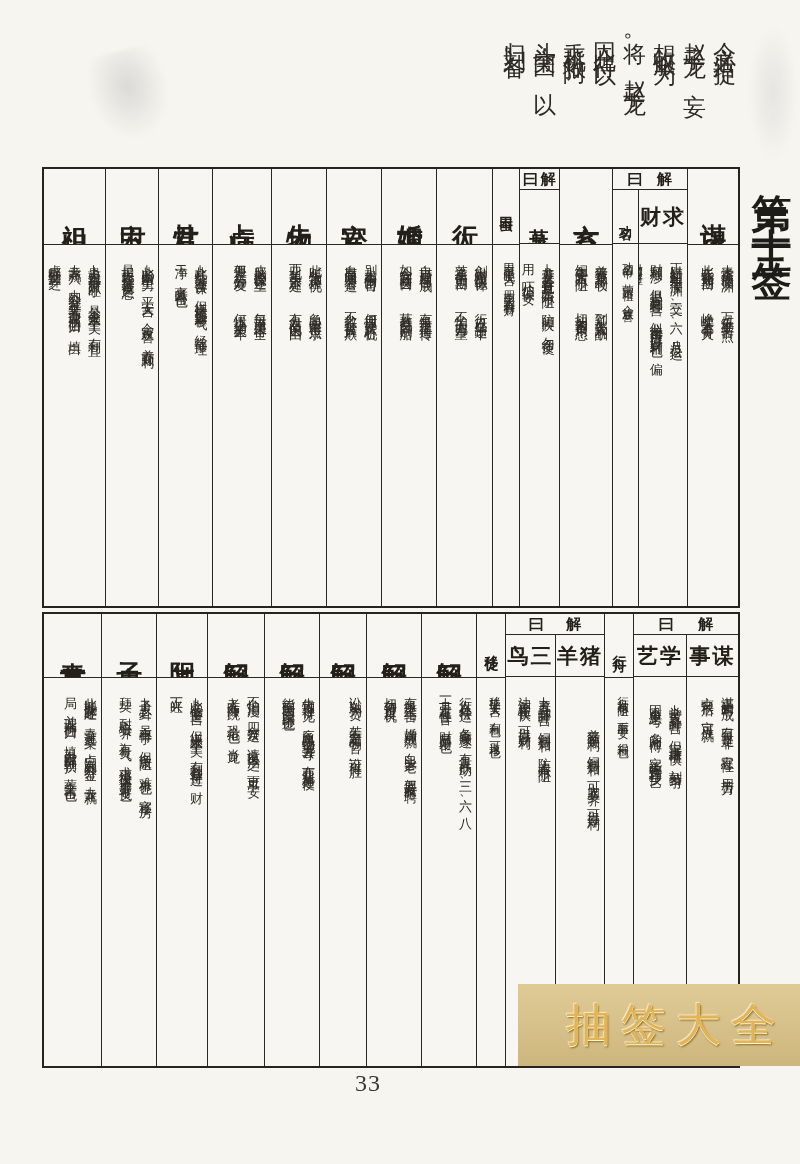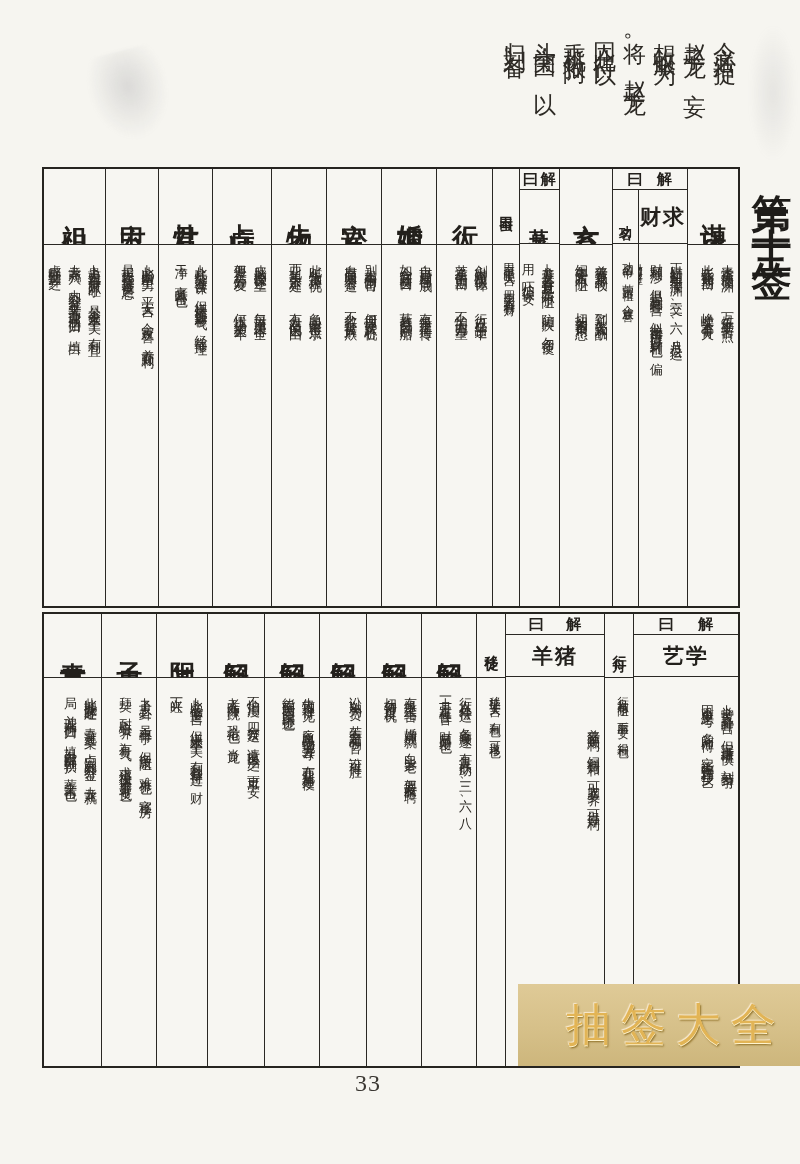--- a/index.html
+++ b/index.html
@@ -267,20 +267,29 @@
         </div>
       </div>
     </div>
   <div class="ftable" id="table2">
       <div class="col" style="flex: 1 1 104px;">
         <div class="strip">
           <span>曰</span>
           <span>解</span>
         </div>
         <div class="subs">
+          <div class="sub" style="flex: 1 1 52px;">
+            <div class="sub-label-area">
+              <div class="h-label">事谋</div>
+            </div>
+            <div class="vbody">
+              <div class="tline">谋事初时不成　有口舌是非　宜忍性　用苦力</div>
+              <div class="tline">交中秋后　定可成就</div>
+            </div>
+          </div>
           <div class="sub" style="flex: 1 1 52px; gap: 8px;">
             <div class="sub-label-area">
               <div class="h-label">艺学</div>
             </div>
             <div class="vbody">
               <div class="tline">卜学技艺之卦叶吉　但宜谦虚谨慎　刻苦学习</div>
               <div class="tline">困难多思考　多问师傅　定能学得精巧技艺</div>
             </div>
           </div>
         </div>
@@ -300,20 +309,29 @@
         </div>
         <div class="subs">
           <div class="sub" style="flex: 1 1 49px; gap: 32px;">
             <div class="sub-label-area">
               <div class="h-label">羊猪</div>
             </div>
             <div class="vbody">
               <div class="tline">养猪羊顺利　饲料调和　可大胆多养　可得厚利</div>
             </div>
           </div>
+          <div class="sub" style="flex: 1 1 49px;">
+            <div class="sub-label-area">
+              <div class="h-label">鸟三</div>
+            </div>
+            <div class="vbody">
+              <div class="tline">卜养三鸟这卦叶吉　饲料调和　防上春有小阻</div>
+              <div class="tline">法饲养生长快　可得厚财利</div>
+            </div>
+          </div>
         </div>
       </div>
       <div class="col small" style="flex: 1 1 28px;">
         <div class="col-label-area">
           <div class="v-label small">移徒</div>
         </div>
         <div class="vbody">
           <div class="tline">移徒平安大吉　有利也　可速移也</div>
         </div>
       </div>

